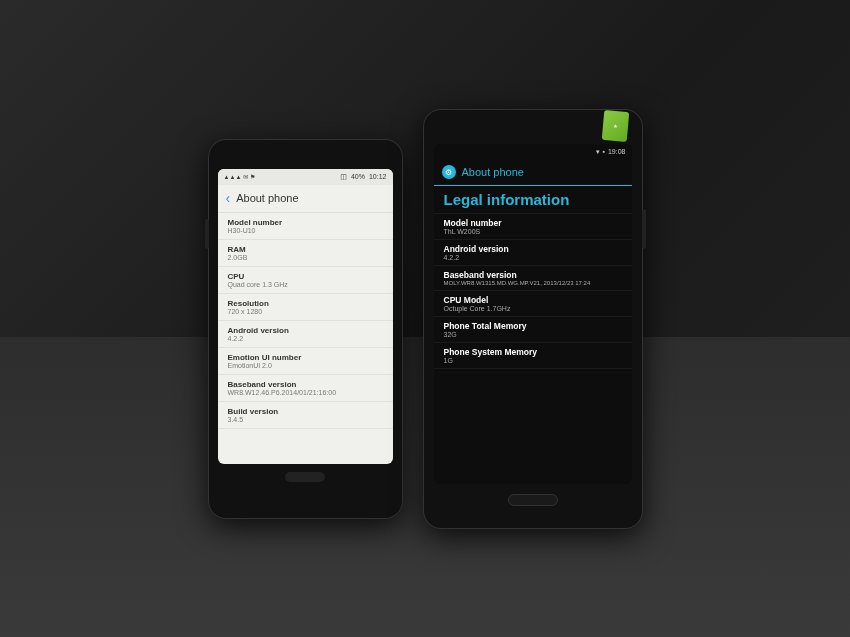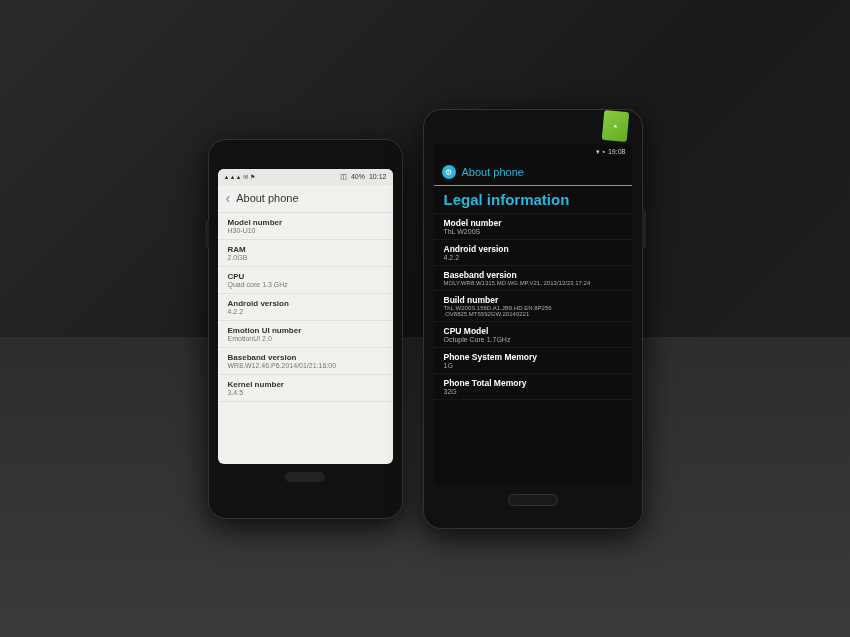--- a/index.html
+++ b/index.html
@@ -308,33 +308,37 @@
           </div>
           <div class="info-row">
             <div class="info-label">RAM</div>
             <div class="info-value">2.0GB</div>
           </div>
           <div class="info-row">
             <div class="info-label">CPU</div>
             <div class="info-value">Quad core 1.3 GHz</div>
           </div>
           <div class="info-row">
+            <div class="info-label">Resolution</div>
+            <div class="info-value">720 x 1280</div>
+          </div>
+          <div class="info-row">
             <div class="info-label">Android version</div>
             <div class="info-value">4.2.2</div>
           </div>
           <div class="info-row">
             <div class="info-label">Emotion UI number</div>
             <div class="info-value">EmotionUI 2.0</div>
           </div>
           <div class="info-row">
             <div class="info-label">Baseband version</div>
             <div class="info-value">WR8.W12.46.P6.2014/01/21:16:00</div>
           </div>
           <div class="info-row">
-            <div class="info-label">Kernel number</div>
+            <div class="info-label">Build version</div>
             <div class="info-value">3.4.5</div>
           </div>
         </div>
       </div>
     </div>
 
     <div style="width:40px;height:10px;background:#222;border-radius:5px;margin-top:8px;"></div>
   </div>
 
   <div class="phone phone-right">
@@ -368,34 +372,30 @@
           </div>
           <div class="info-row-dark">
             <div class="info-label-dark">Android version</div>
             <div class="info-value-dark">4.2.2</div>
           </div>
           <div class="info-row-dark">
             <div class="info-label-dark">Baseband version</div>
             <div class="info-value-dark" style="font-size:6px;">MOLY.WR8.W1315.MD.WG.MP.V21, 2013/12/23 17:24</div>
           </div>
           <div class="info-row-dark">
-            <div class="info-label-dark">Build number</div>
-            <div class="info-value-dark" style="font-size:6px;">ThL.W200S.156D.A1.JB9.HD.EN.8P256 .OV8825.MT6592GW.20140221</div>
-          </div>
-          <div class="info-row-dark">
             <div class="info-label-dark">CPU Model</div>
             <div class="info-value-dark">Octuple Core 1.7GHz</div>
           </div>
           <div class="info-row-dark">
+            <div class="info-label-dark">Phone Total Memory</div>
+            <div class="info-value-dark">32G</div>
+          </div>
+          <div class="info-row-dark">
             <div class="info-label-dark">Phone System Memory</div>
             <div class="info-value-dark">1G</div>
-          </div>
-          <div class="info-row-dark">
-            <div class="info-label-dark">Phone Total Memory</div>
-            <div class="info-value-dark">32G</div>
           </div>
         </div>
       </div>
     </div>
 
     <div style="width:50px;height:12px;background:#1a1a1a;border-radius:6px;margin-top:10px;border:1px solid #333;"></div>
   </div>
 </div>
 
 </body></html>

